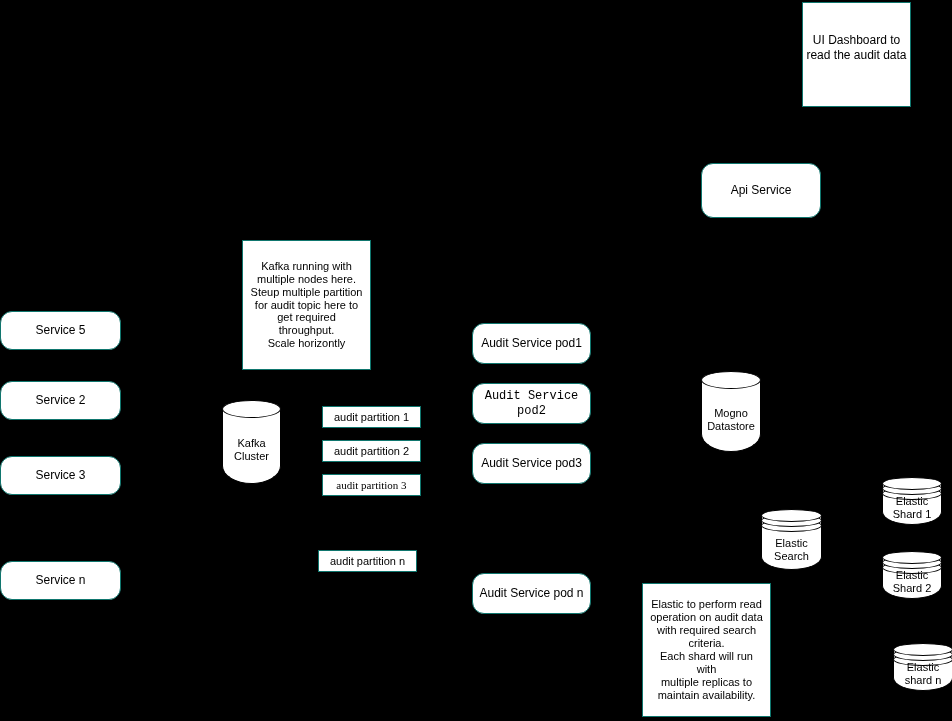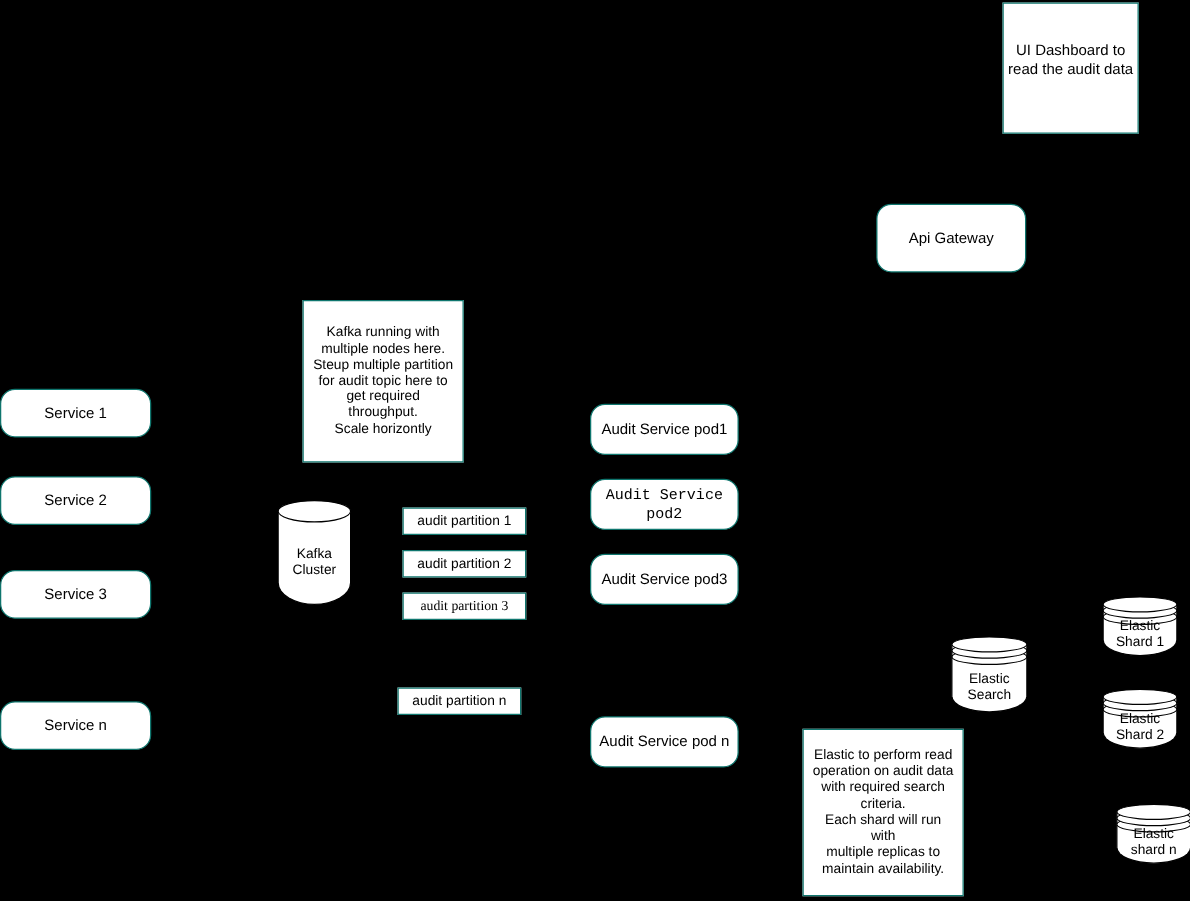--- a/index.html
+++ b/index.html
@@ -109,40 +109,40 @@
   .f12 { font-size: 12px; }
 </style>
 </head>
 <body>
 
 <div id="canvas">
 
   <div class="node rect f12" style="left:802px; top:2px; width:109px; height:105px; padding-bottom:14px;">UI Dashboard to
 read the audit data</div>
 
-  <div class="node rounded f12" style="left:701px; top:163px; width:120px; height:55px;">Api Gateway</div>
+  <div class="node rounded f12" style="left:701px; top:163px; width:120px; height:55px;">Api Service</div>
 
 
   <div class="node rect note f11" style="left:242px; top:240px; width:129px; height:130px;">Kafka running with
 multiple nodes here.
 Steup multiple partition
 for audit topic here to
 get required
 throughput.
 Scale horizontly</div>
 
   <div class="node rect note f11" style="left:642px; top:583px; width:129px; height:134px;">Elastic to perform read
 operation on audit data
 with required search
 criteria.
 Each shard will run with
 multiple replicas to
 maintain availability.</div>
 
-  <div class="node rounded f12" style="left:0px; top:311px; width:121px; height:39px;">Service 1</div>
+  <div class="node rounded f12" style="left:0px; top:311px; width:121px; height:39px;">Service 5</div>
   <div class="node rounded f12" style="left:0px; top:381px; width:121px; height:39px;">Service 2</div>
   <div class="node rounded f12" style="left:0px; top:456px; width:121px; height:39px;">Service 3</div>
   <div class="node rounded f12" style="left:0px; top:561px; width:121px; height:39px;">Service n</div>
 
   <div class="cyl" style="left:222px; top:400px; width:59px; height:84px;">
     <div class="body"></div>
     <div class="top"></div>
     <div class="label f11">Kafka
 Cluster</div>
   </div>
@@ -150,20 +150,26 @@
   <div class="node rect f11" style="left:322px; top:406px; width:99px; height:22px;">audit partition 1</div>
   <div class="node rect f11" style="left:322px; top:440px; width:99px; height:22px;">audit partition 2</div>
   <div class="node rect f11" style="left:322px; top:474px; width:99px; height:22px;font-family:Liberation Serif, serif;">audit partition 3</div>
   <div class="node rect f11" style="left:318px; top:550px; width:99px; height:22px;">audit partition n</div>
 
   <div class="node rounded f12" style="left:472px; top:323px; width:119px; height:41px;">Audit Service pod1</div>
   <div class="node rounded f12" style="left:472px; top:383px; width:119px; height:41px;font-family:Liberation Mono, monospace;">Audit Service pod2</div>
   <div class="node rounded f12" style="left:472px; top:443px; width:119px; height:41px;">Audit Service pod3</div>
   <div class="node rounded f12" style="left:472px; top:573px; width:119px; height:41px;">Audit Service pod n</div>
 
+  <div class="cyl" style="left:701px; top:371px; width:60px; height:81px;">
+    <div class="body"></div>
+    <div class="top"></div>
+    <div class="label f11">Mogno
+Datastore</div>
+  </div>
 
   <div class="cyl stacked" style="left:761px; top:509px; width:61px; height:61px;">
     <div class="body"></div>
     <div class="ring" style="top:10px;"></div>
     <div class="ring" style="top:5px;"></div>
     <div class="ring" style="top:0px;"></div>
     <div class="label f11">Elastic
 Search</div>
   </div>
 

